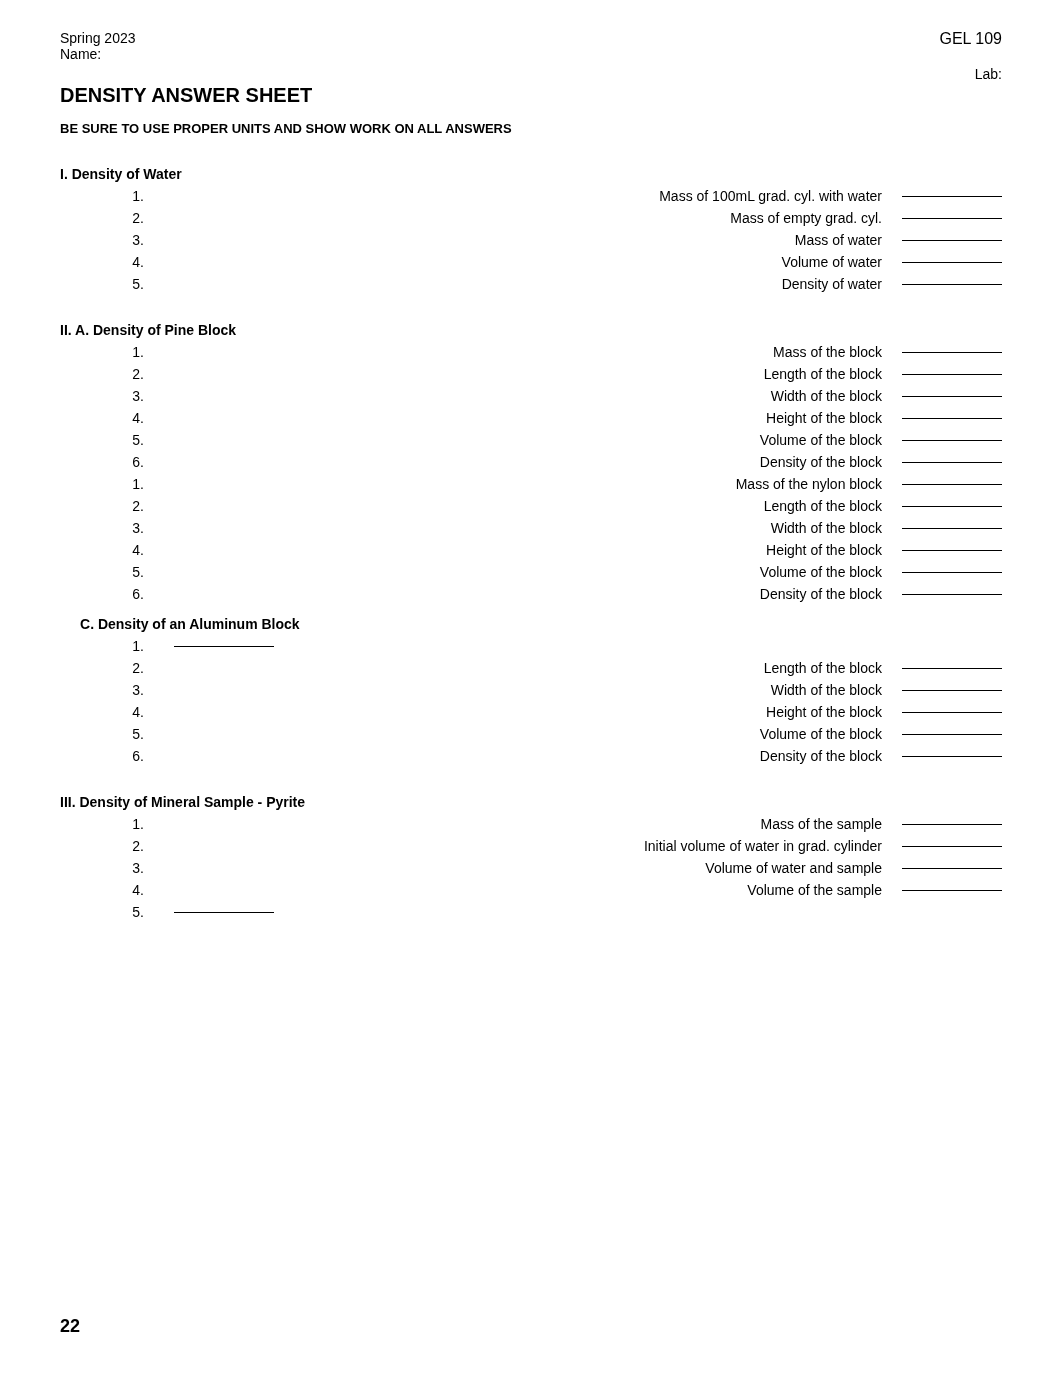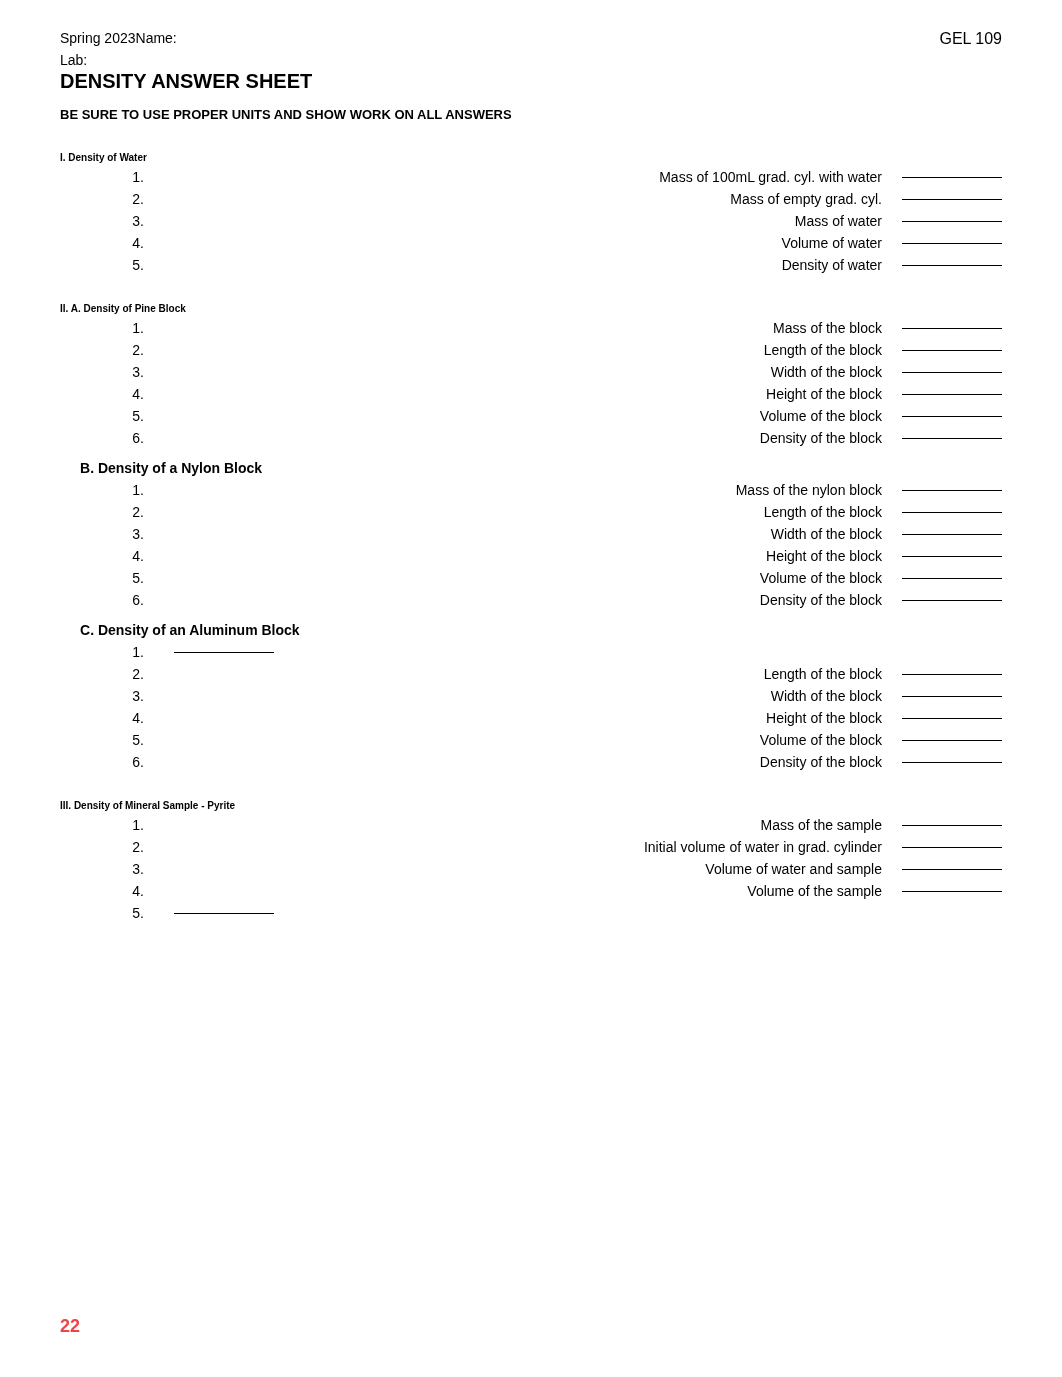--- a/index.html
+++ b/index.html
@@ -17,45 +17,45 @@
       padding: 30px 60px 40px 60px;
       position: relative;
     }
     .header-row {
       display: flex;
       justify-content: space-between;
       margin-bottom: 4px;
     }
     .header-left {
       display: flex;
-      flex-direction: row;
+      flex-direction: column;
     }
     .header-right {
       font-size: 16px;
     }
     .lab-label {
-      text-align: left;
+      text-align: right;
       font-size: 14px;
       margin-bottom: 2px;
     }
     .main-title {
       text-align: left;
       font-size: 20px;
       font-weight: bold;
       margin-bottom: 14px;
     }
     .instruction {
       text-align: left;
       font-weight: bold;
       font-size: 13px;
       margin-bottom: 10px;
     }
     .section-title {
       font-weight: bold;
-      font-size: 10px;
+      font-size: 14px;
       margin-bottom: 6px;
       margin-top: 30px;
     }
     .subsection-title {
       font-weight: bold;
       font-size: 14px;
       margin-bottom: 6px;
       margin-top: 14px;
       padding-left: 20px;
     }
@@ -85,21 +85,21 @@
       border-bottom: 1px solid #000;
       margin-left: 20px;
       min-width: 100px;
     }
     .page-num {
       position: absolute;
       bottom: 40px;
       left: 60px;
       font-size: 18px;
       font-weight: bold;
-      color: #ef4444;
+      color: #000000;
     }
   </style>
 </head>
 <body>
 
 <div class="header-row">
   <div class="header-left">
     <span>Spring 2023</span>
     <span>Name:</span>
   </div>
@@ -176,23 +176,20 @@
     </li>
     <li>
       <span class="q-num">6.</span>
       <span class="q-text">Density of the block</span>
       <span class="answer-line"></span>
     </li>
   </ul>
 </div>
 
 <div>
-  <div class="subsection-title">
-    <strong>B</strong>. <strong>Density of a Nylon Block</strong>
-  </div>
   <ul class="question-list">
     <li>
       <span class="q-num">1.</span>
       <span class="q-text">Mass of the nylon block</span>
       <span class="answer-line"></span>
     </li>
     <li>
       <span class="q-num">2.</span>
       <span class="q-text">Length of the block</span>
       <span class="answer-line"></span>

